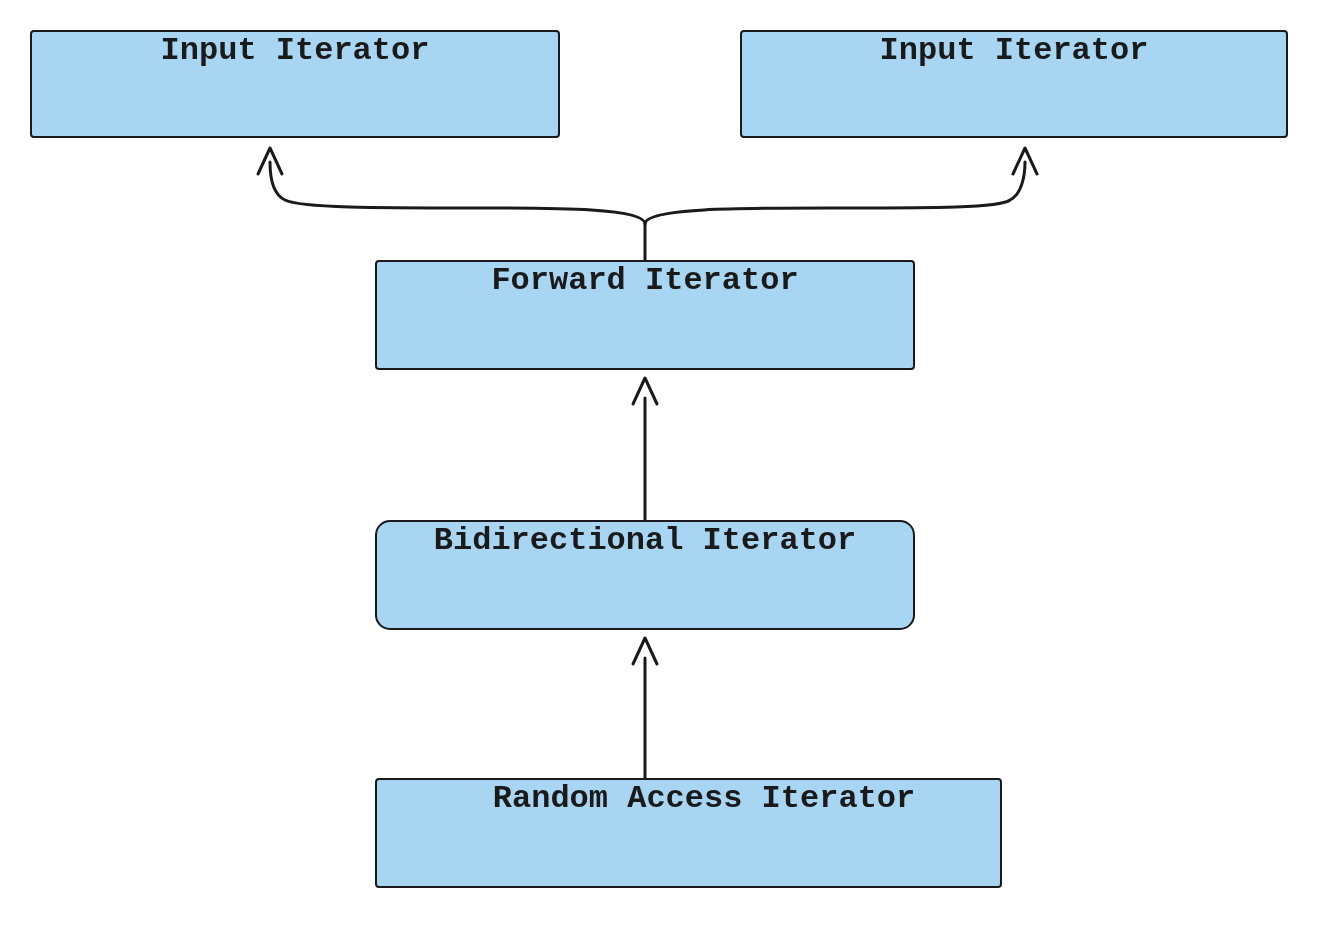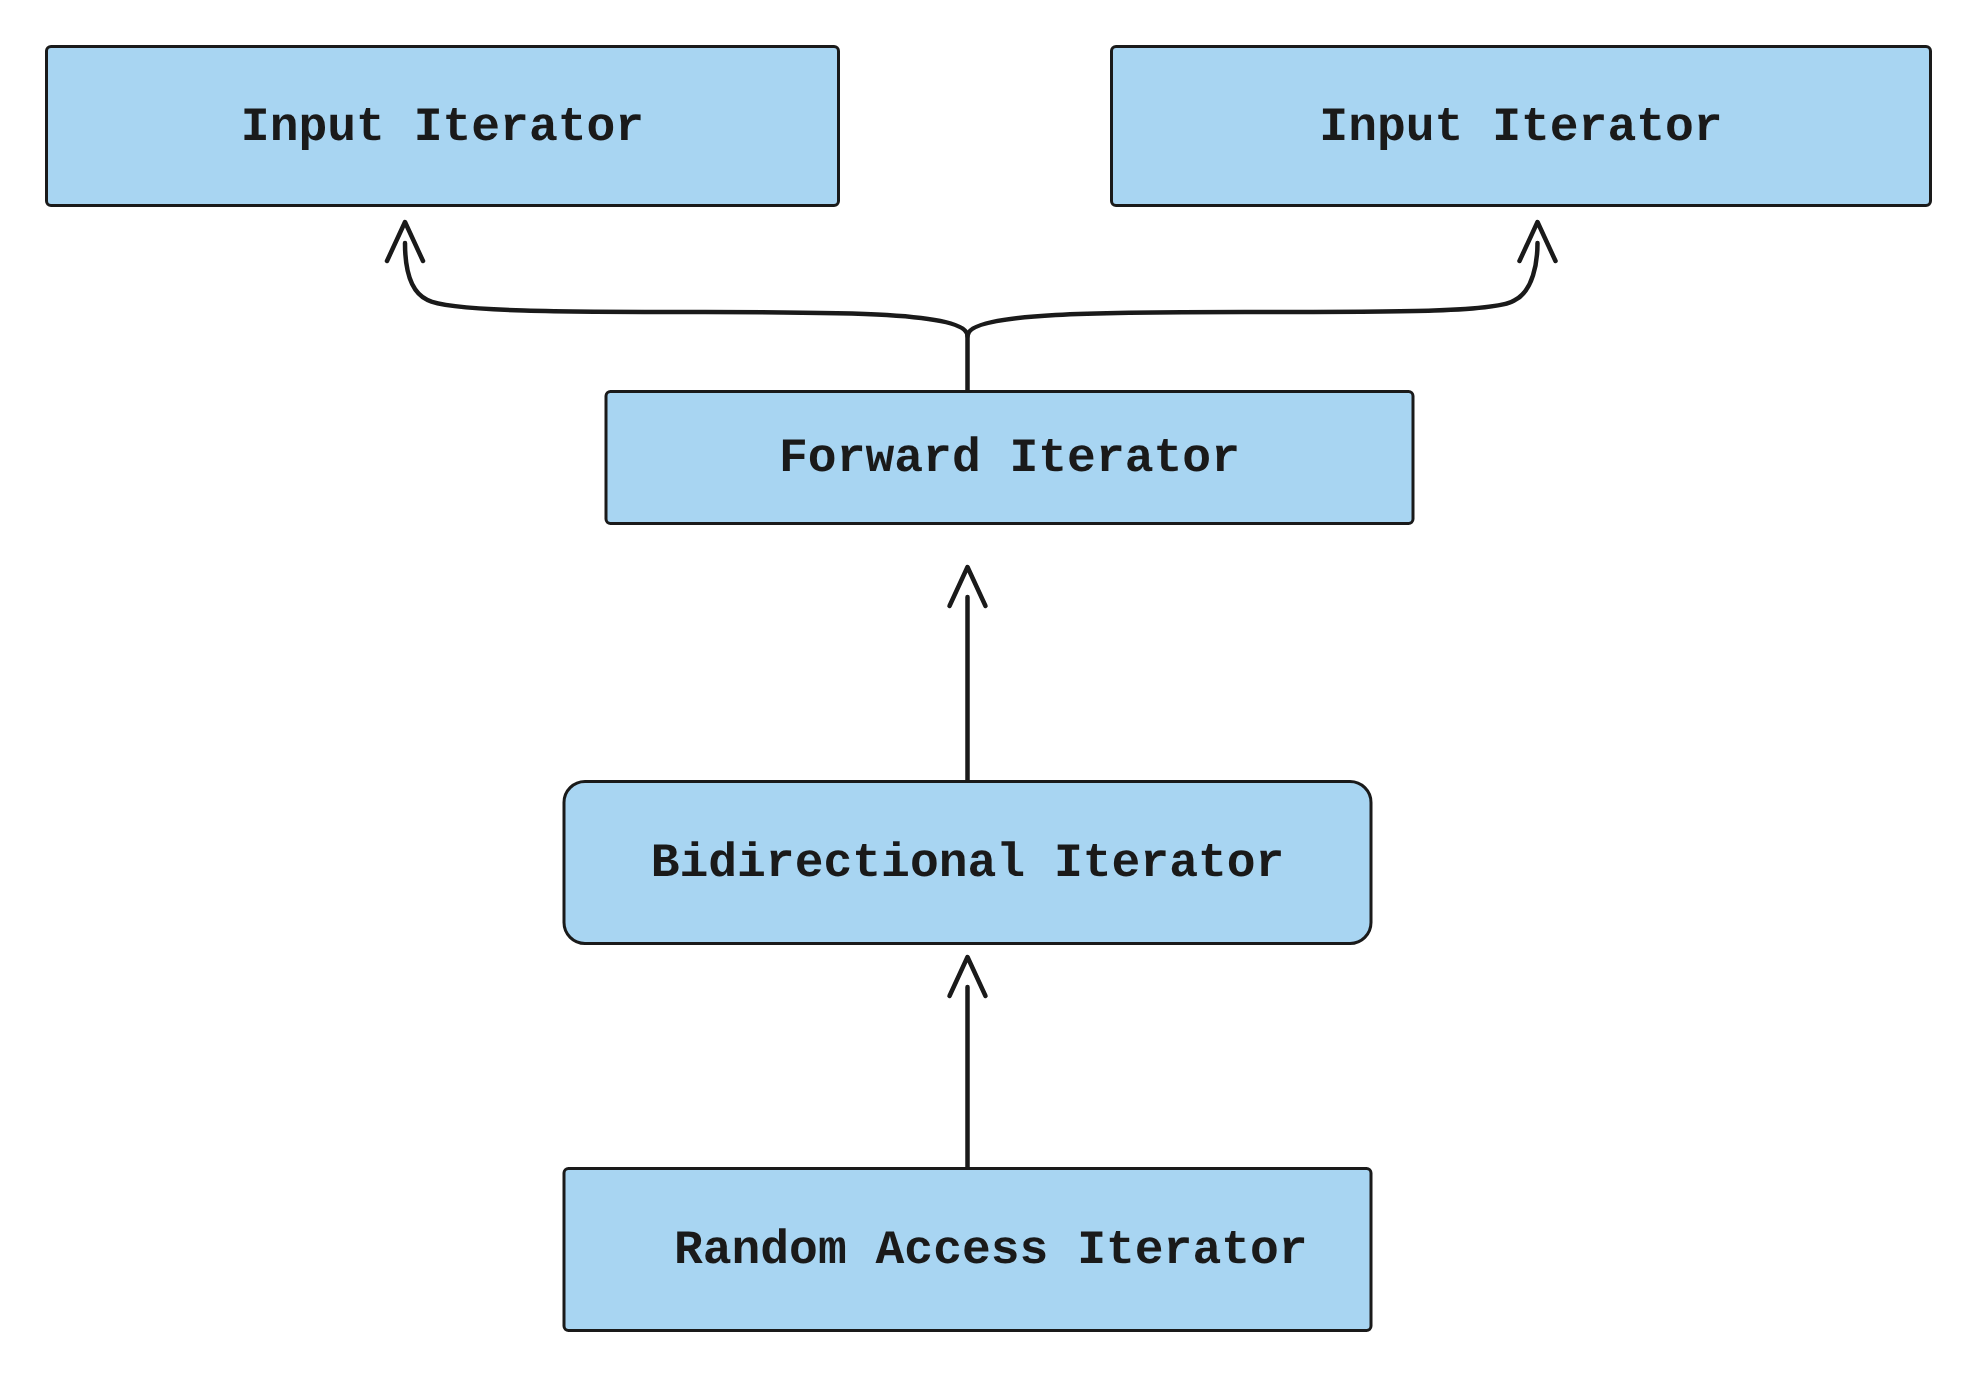--- a/index.html
+++ b/index.html
@@ -9,21 +9,20 @@
     height: 928px;
     background: #ffffff;
     font-family: "Lucida Console", "Courier New", monospace;
   }
   .box {
     position: absolute;
     background: #a8d5f2;
     border: 2.5px solid #1a1a1a;
     border-radius: 4px;
     display: flex;
-    align-items: center;
     justify-content: center;
     font-weight: bold;
     font-size: 32px;
     color: #1a1a1a;
     box-sizing: border-box;
   }
   svg.overlay {
     position: absolute;
     left: 0;
     top: 0;
@@ -34,29 +33,29 @@
 <body>
 
 <div class="box" style="left:30px; top:30px; width:530px; height:108px;">
   <span>Input Iterator</span>
 </div>
 
 <div class="box" style="left:740px; top:30px; width:548px; height:108px;">
   <span>Input Iterator</span>
 </div>
 
-<div class="box" style="left:375px; top:260px; width:540px; height:90px;margin-left:28px;">
+<div class="box" style="left:375px; top:260px; width:540px; height:110px;">
   <span>Forward Iterator</span>
 </div>
 
 <div class="box" style="left:375px; top:520px; width:540px; height:110px;border-radius:15px;">
   <span>Bidirectional Iterator</span>
 </div>
 
-<div class="box" style="left:375px; top:778px; width:540px; height:110px;padding-left:31px;">
+<div class="box" style="left:375px; top:778px; width:627px; height:110px;padding-left:31px;">
   <span>Random Access Iterator</span>
 </div>
 
 <svg class="overlay" width="1318" height="928">
   <g stroke="#1a1a1a" stroke-width="3" fill="none" stroke-linecap="round" stroke-linejoin="round">
 
     <path d="M 645 260 L 645 224
              C 645 208, 560 208, 470 208
              C 380 208, 300 208, 285 200
              C 272 194, 270 175, 270 162"></path>

